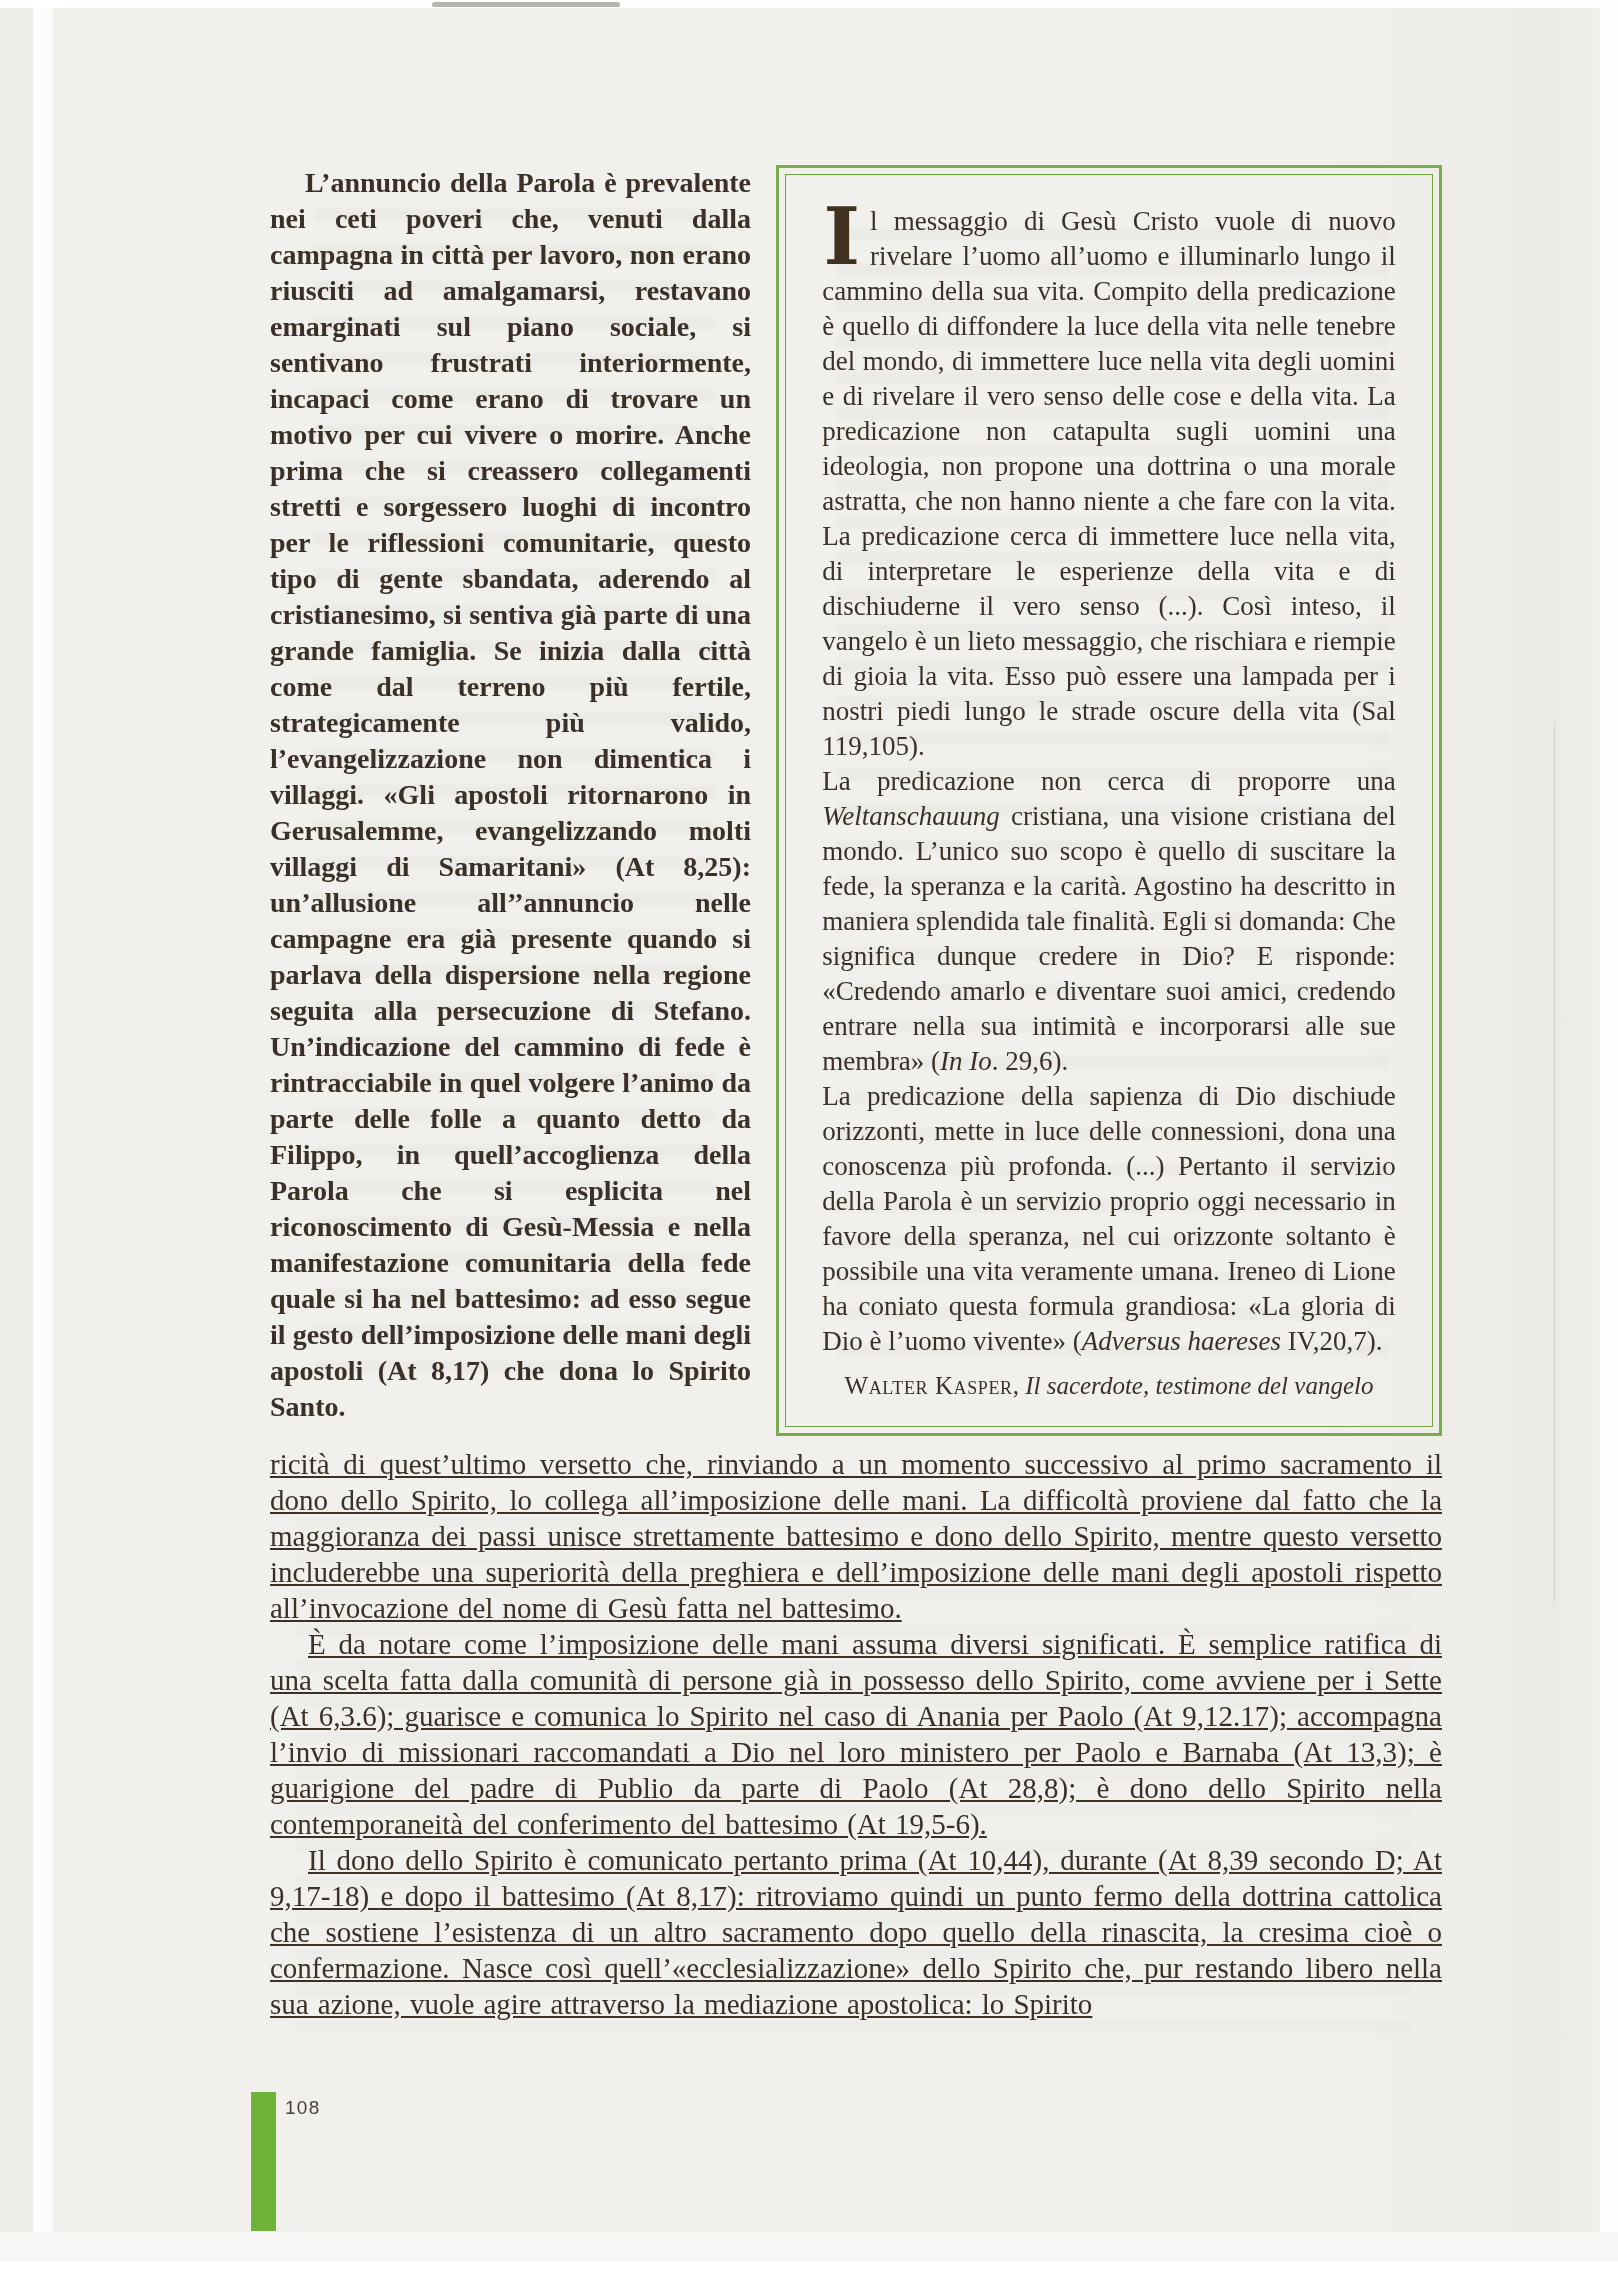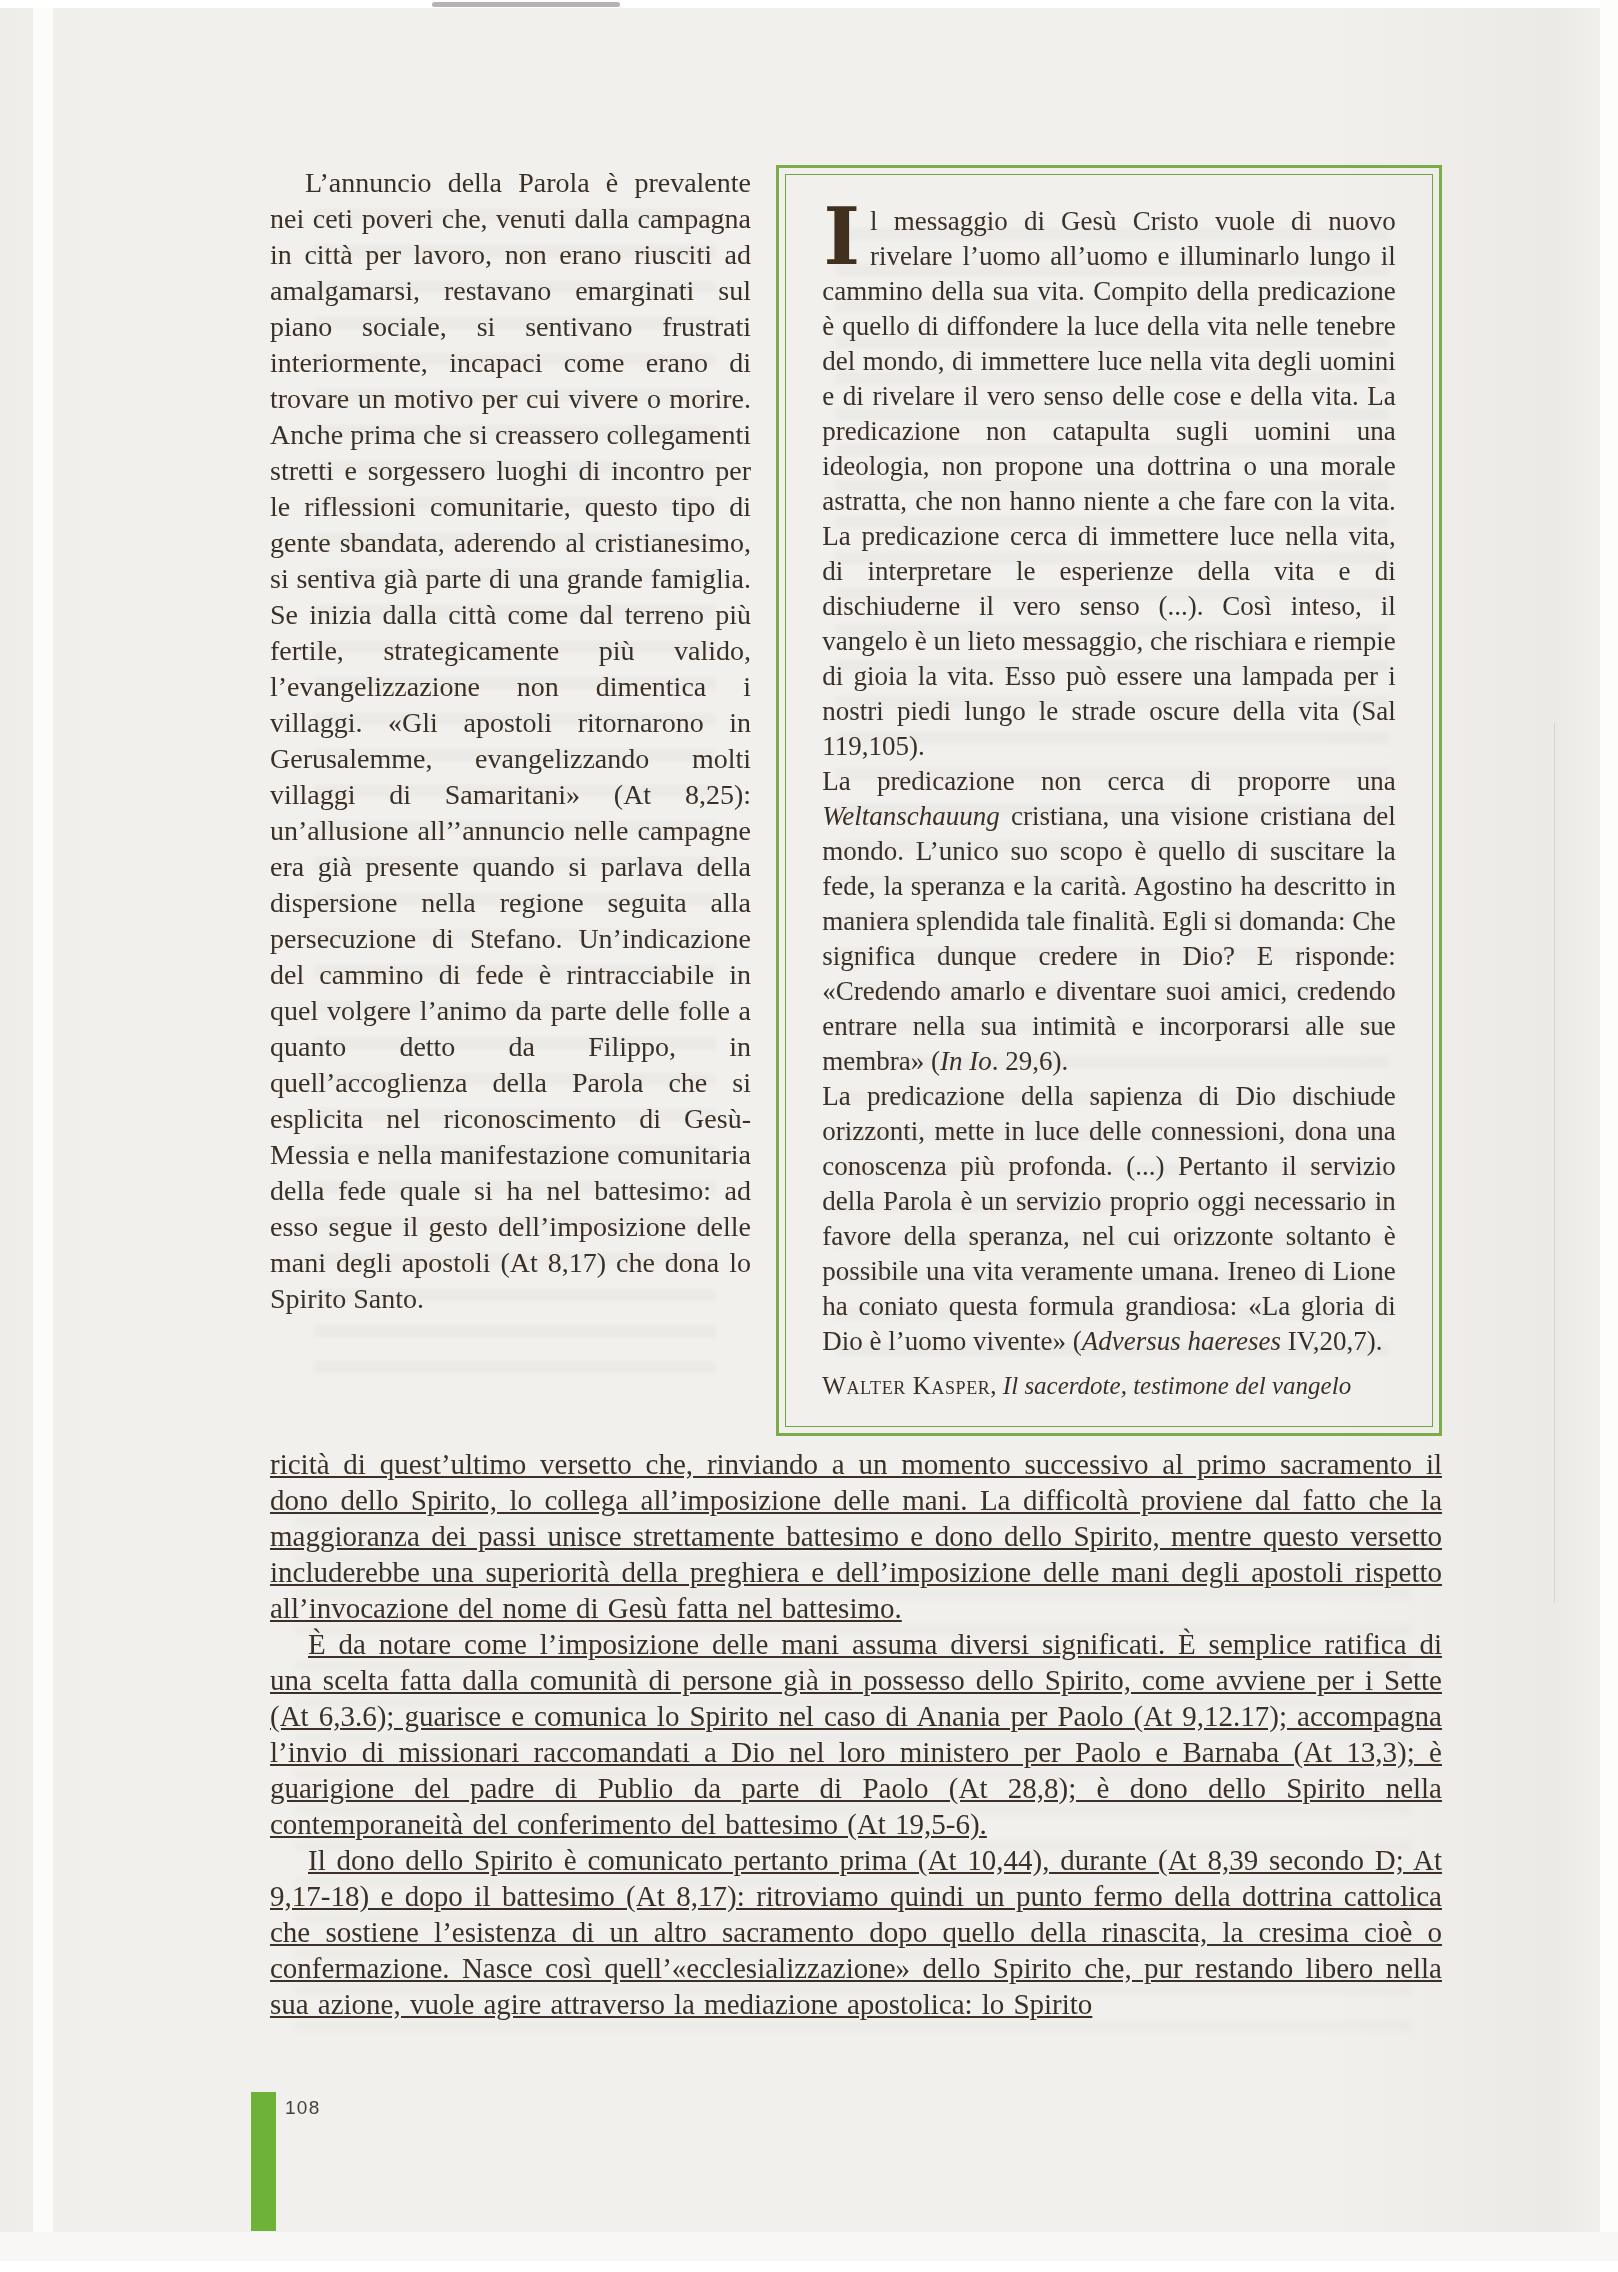--- a/index.html
+++ b/index.html
@@ -49,21 +49,21 @@
 
   .columns { display: flex; gap: 25px; align-items: flex-start; }
 
   .left-col {
     width: 481px;
     flex: 0 0 481px;
     font-size: 28px;
     line-height: 36px;
     text-align: justify;
   }
-  .left-col p { margin: 0; text-indent: 35px; }
+  .left-col p { margin: 0; text-indent: 35px; font-weight: bold; }
 
   .quote-box {
     flex: 1 1 auto;
     border: 3.1px solid #7aac49;
     padding: 6.3px;
     background: transparent;
   }
   .quote-inner {
     border: 1.9px solid #6ea443;
     padding: 29px 36px 22.6px 36px;
@@ -80,21 +80,21 @@
     font-weight: bold;
     font-size: 78px;
     line-height: 60px;
     padding: 2.5px 10px 0 1.3px;
     color: #40301d;
   }
   .italic { font-style: italic; }
   .attribution {
     margin-top: 8.8px !important;
     font-size: 25px;
-    text-align: left;
+    text-align: center;
   }
   .smallcaps { font-variant: small-caps; letter-spacing: 0.6px; }
 
   .full-text {
     margin-top: 10px;
     font-size: 29px;
     line-height: 36px;
     text-align: justify;
     word-spacing: 1.9px;
   }

